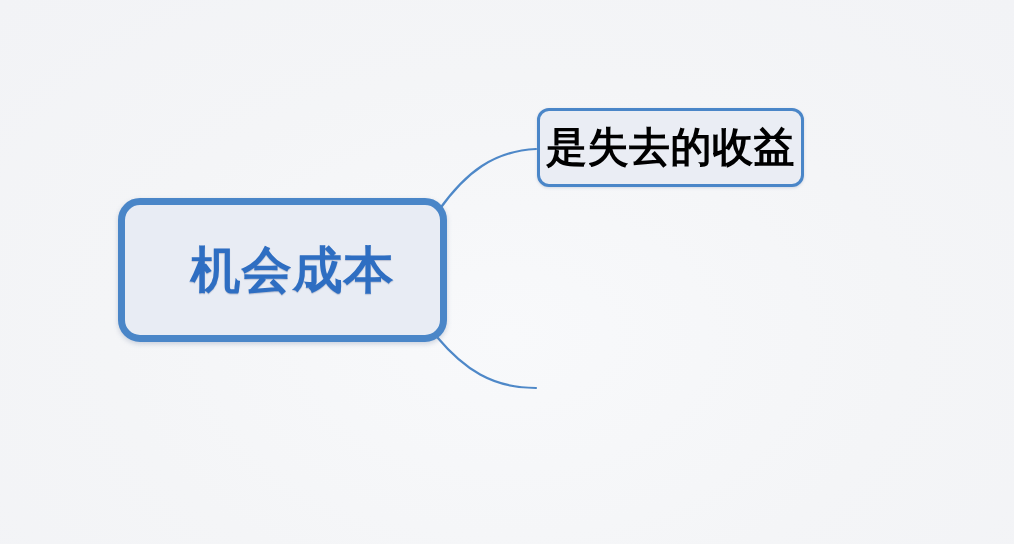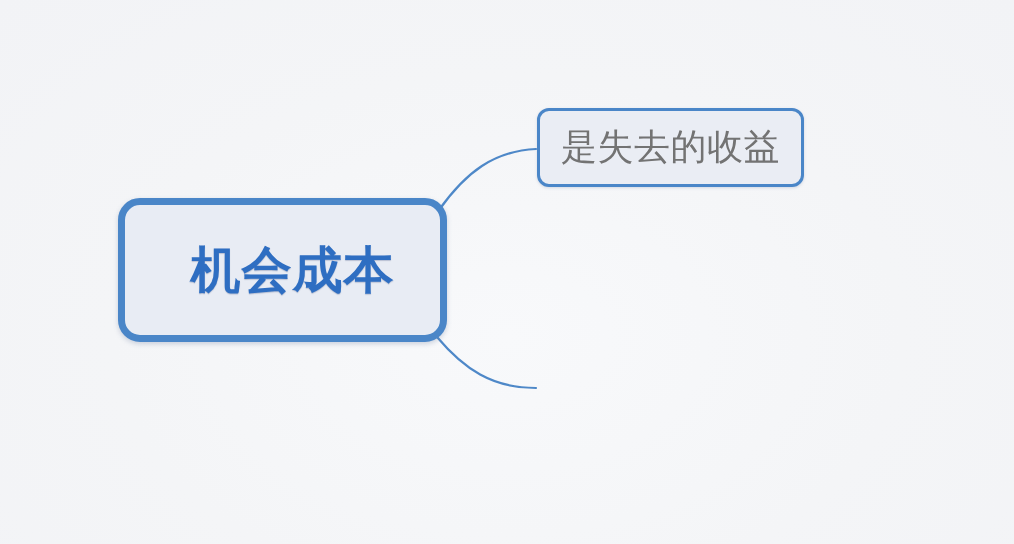--- a/index.html
+++ b/index.html
@@ -53,23 +53,23 @@
     text-shadow: 0 1px 1px rgba(40, 60, 110, 0.25);
     margin-left: 20px;
   }
   .node-child {
     background: #eaedf4;
     border: 3px solid #4a86c8;
     border-radius: 12px;
     box-shadow: 0 1px 3px rgba(90, 110, 150, 0.22);
   }
   .node-child .label {
-    color: #737373;
-    font-size: 36px;
-    font-weight: 400;
+    color: #000000;
+    font-size: 41px;
+    font-weight: 700;
     letter-spacing: 0.5px;
     white-space: nowrap;
   }
   .node-child-1 {
     left: 537px;
     top: 108px;
     width: 267px;
     height: 79px;
   }
   .node-child-2 {

